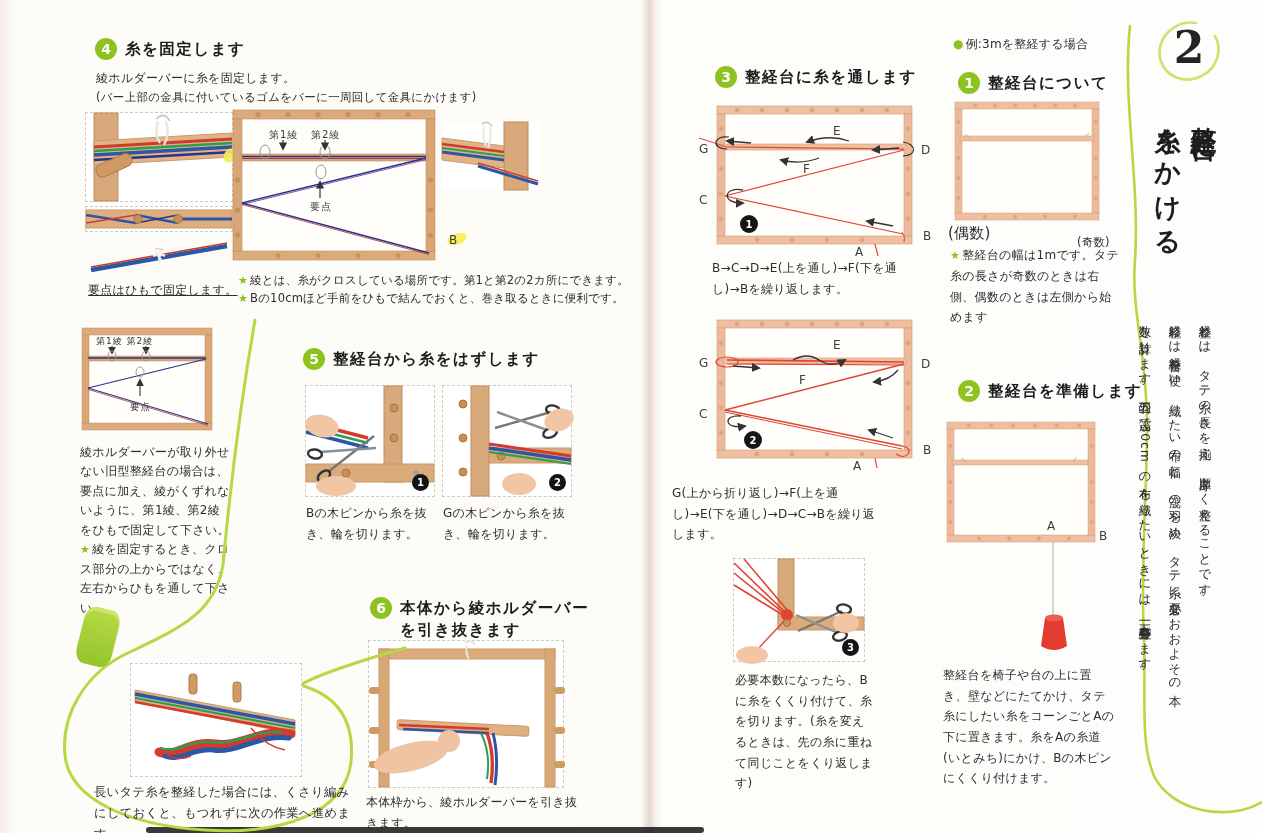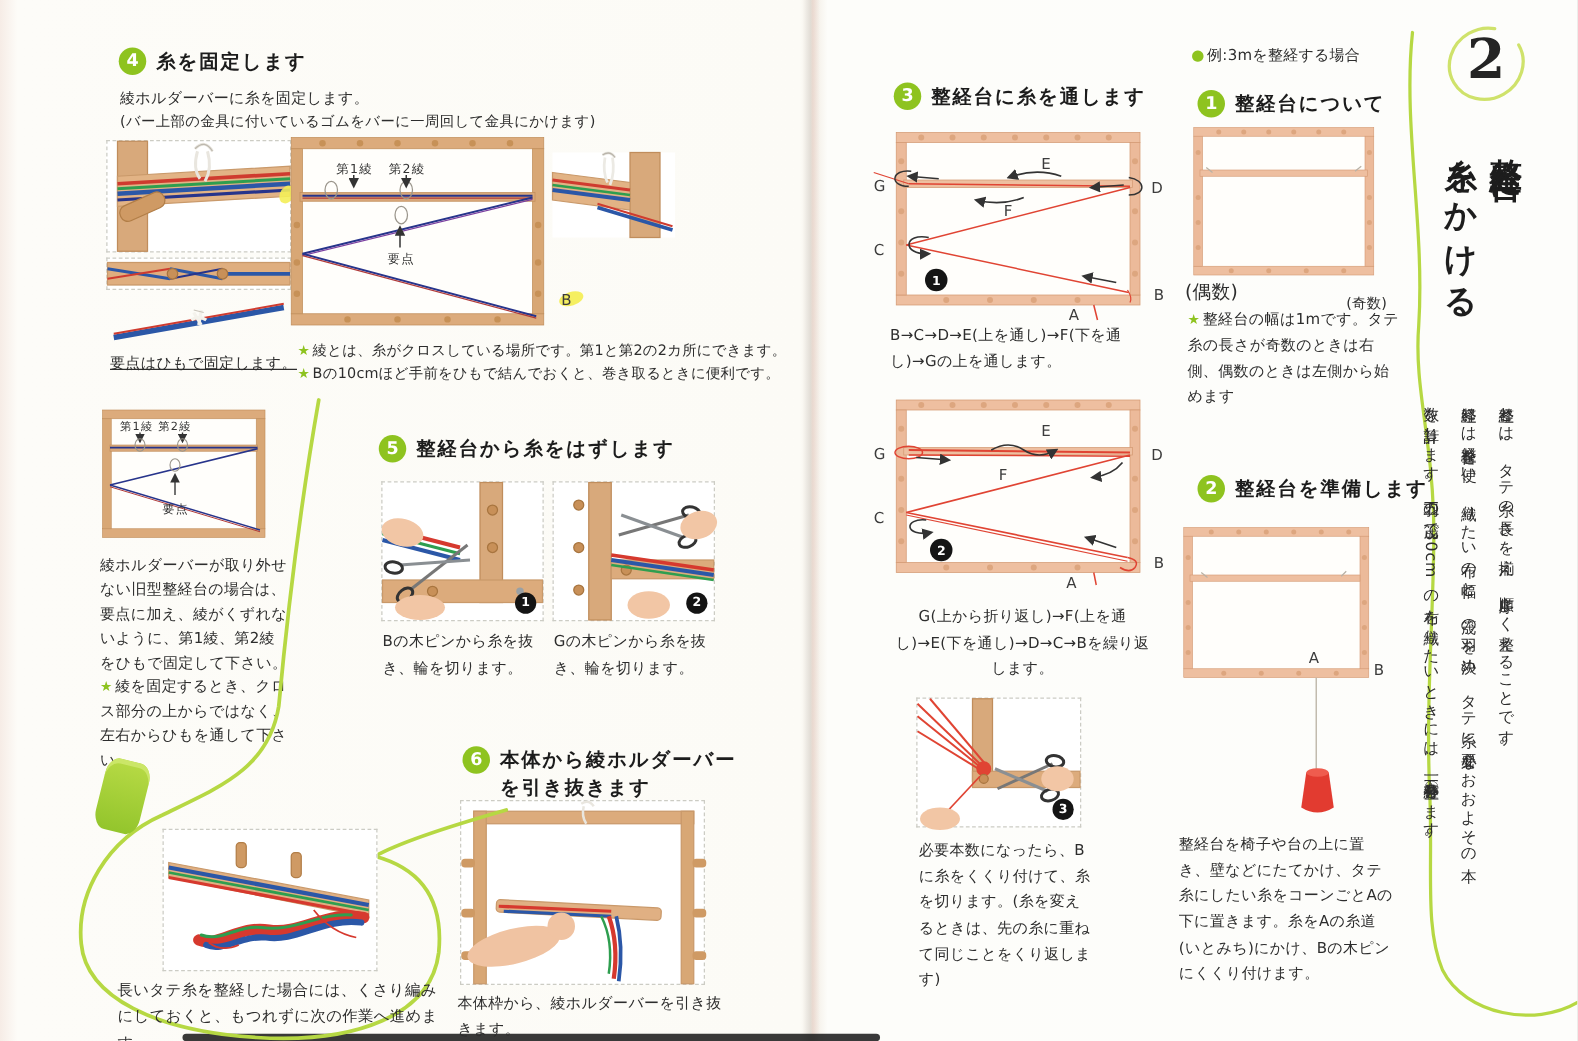--- a/index.html
+++ b/index.html
@@ -348,21 +348,21 @@
       <text class="diag-label" x="136" y="31">E</text>
       <text class="diag-label" x="106" y="69">F</text>
       <text class="diag-label" x="2" y="100">C</text>
       <text class="diag-label" x="224" y="50">D</text>
       <text class="diag-label" x="226" y="136">B</text>
       <text class="diag-label" x="158" y="152">A</text>
       <circle cx="52" cy="120" r="9" fill="#151515"></circle>
       <text x="52" y="124" text-anchor="middle" style="font-size:10px;font-weight:bold;fill:#fff;font-family:'DejaVu Sans',sans-serif;">1</text>
     </svg>
   </div>
-  <div class="cap" style="left:712px;top:258px;width:208px;">B→C→D→E(上を通し)→F(下を通し)→Gの上を通します。</div>
+  <div class="cap" style="left:712px;top:258px;width:208px;">B→C→D→E(上を通し)→F(下を通し)→Bを繰り返します。</div>
 
   <div class="abs" style="left:697px;top:318px;">
     <svg width="245" height="158" viewBox="0 0 245 158">
       <defs>
         <marker id="ah2" markerWidth="7" markerHeight="7" refX="5.5" refY="3.5" orient="auto">
             <path d="M0,0 L7,3.5 L0,7 Z" fill="#333"></path>
           </marker>
       </defs>
       <rect x="20" y="2" width="195" height="138" fill="#fffefb"></rect>
       <rect x="20" y="2" width="195" height="8" fill="#eebfa0" stroke="#d49a74" stroke-width=".6"></rect>
@@ -408,21 +408,21 @@
       <text class="diag-label" x="136" y="31">E</text>
       <text class="diag-label" x="102" y="66">F</text>
       <text class="diag-label" x="2" y="100">C</text>
       <text class="diag-label" x="224" y="50">D</text>
       <text class="diag-label" x="226" y="136">B</text>
       <text class="diag-label" x="156" y="152">A</text>
       <circle cx="56" cy="122" r="9" fill="#151515"></circle>
       <text x="56" y="126" text-anchor="middle" style="font-size:10px;font-weight:bold;fill:#fff;font-family:'DejaVu Sans',sans-serif;">2</text>
     </svg>
   </div>
-  <div class="cap" style="left:712px;top:483px;width:212px;text-align:center;">G(上から折り返し)→F(上を通し)→E(下を通し)→D→C→Bを繰り返します。</div>
+  <div class="cap" style="left:672px;top:483px;width:212px;">G(上から折り返し)→F(上を通し)→E(下を通し)→D→C→Bを繰り返します。</div>
 
   <div class="photo" style="left:733px;top:558px;width:132px;height:104px;">
     <svg width="130" height="102" viewBox="0 0 130 102">
       <rect x="44" y="0" width="16" height="66" fill="#d8a97b" stroke="#c08d5c" stroke-width="1"></rect>
       <rect x="44" y="58" width="86" height="13" fill="#dcab7c" stroke="#c9996a" stroke-width="1"></rect>
       <line x1="0" y1="4" x2="52" y2="54" stroke="#e04433" stroke-width="1.6"></line>
       <line x1="0" y1="14" x2="52" y2="56" stroke="#e04433" stroke-width="1.6"></line>
       <line x1="10" y1="0" x2="54" y2="52" stroke="#e04433" stroke-width="1.6"></line>
       <line x1="0" y1="26" x2="52" y2="58" stroke="#e04433" stroke-width="1.6"></line>
       <circle cx="53" cy="56" r="6" fill="#e04433"></circle>

